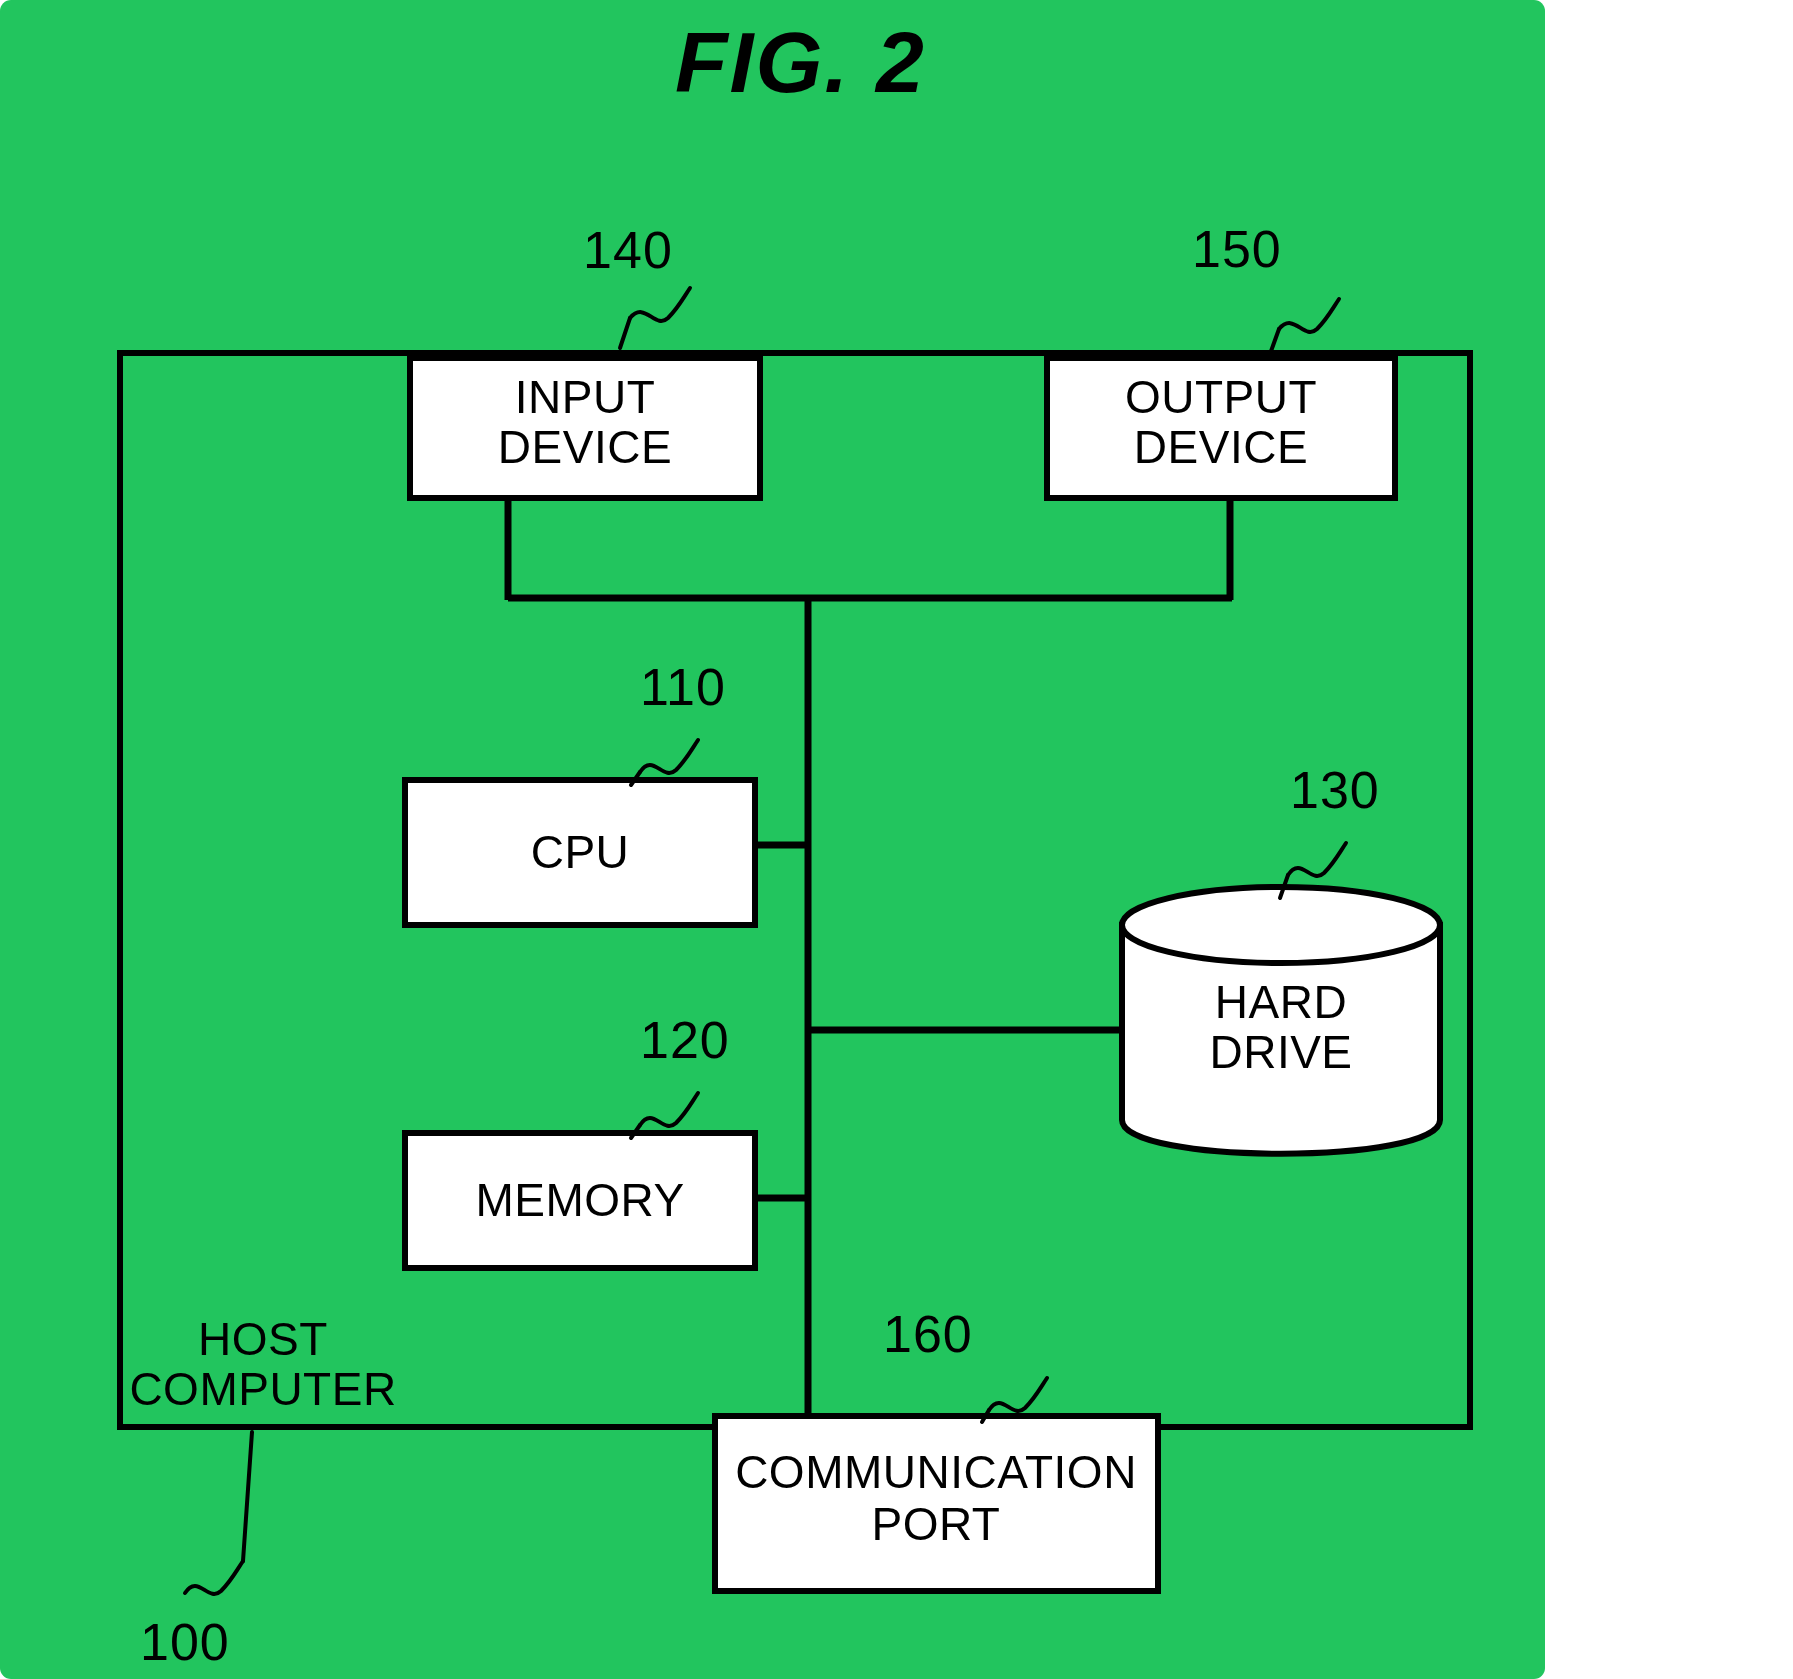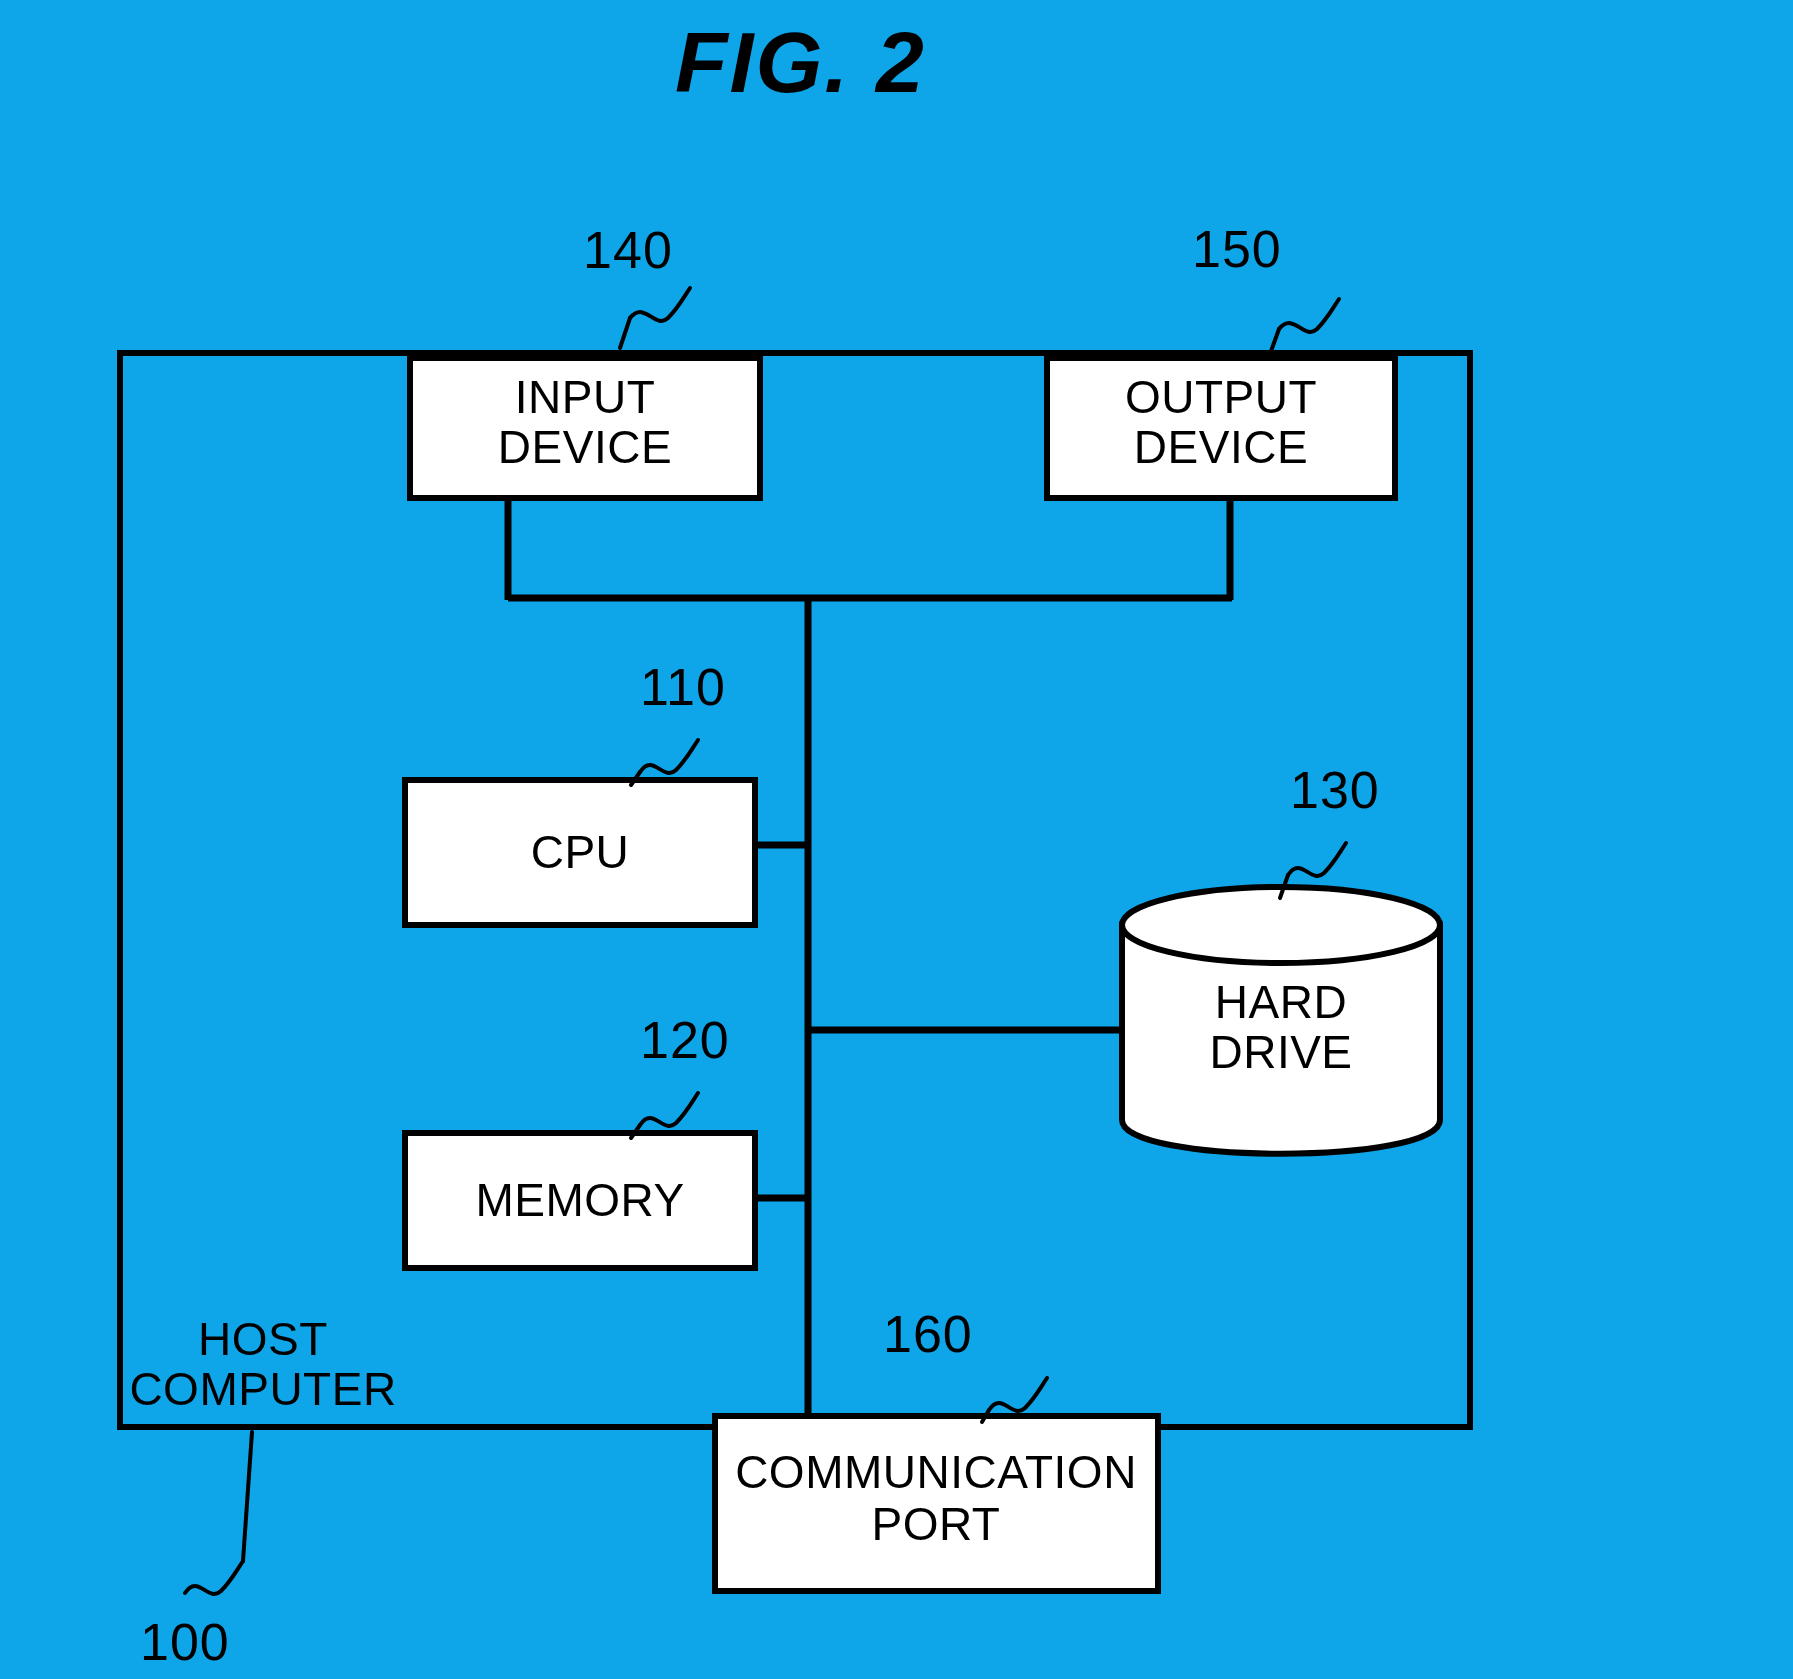--- a/index.html
+++ b/index.html
@@ -6,24 +6,25 @@
   html, body {
     margin: 0;
     padding: 0;
     background: #ffffff;
   }
   body {
     font-family: "Liberation Sans", sans-serif;
   }
   #figure-root {
     position: relative;
-    width: 1793px;
+    width: 1545px;
     height: 1679px;
-    background: #0ea5e9;
+    background: #22c55e;
     overflow: hidden;
+    border-radius: 11px;
   }
   #figure-svg {
     position: absolute;
     top: 0;
     left: 0;
     width: 1793px;
     height: 1679px;
   }
   .fig-title {
     font-family: "Liberation Sans", sans-serif;

